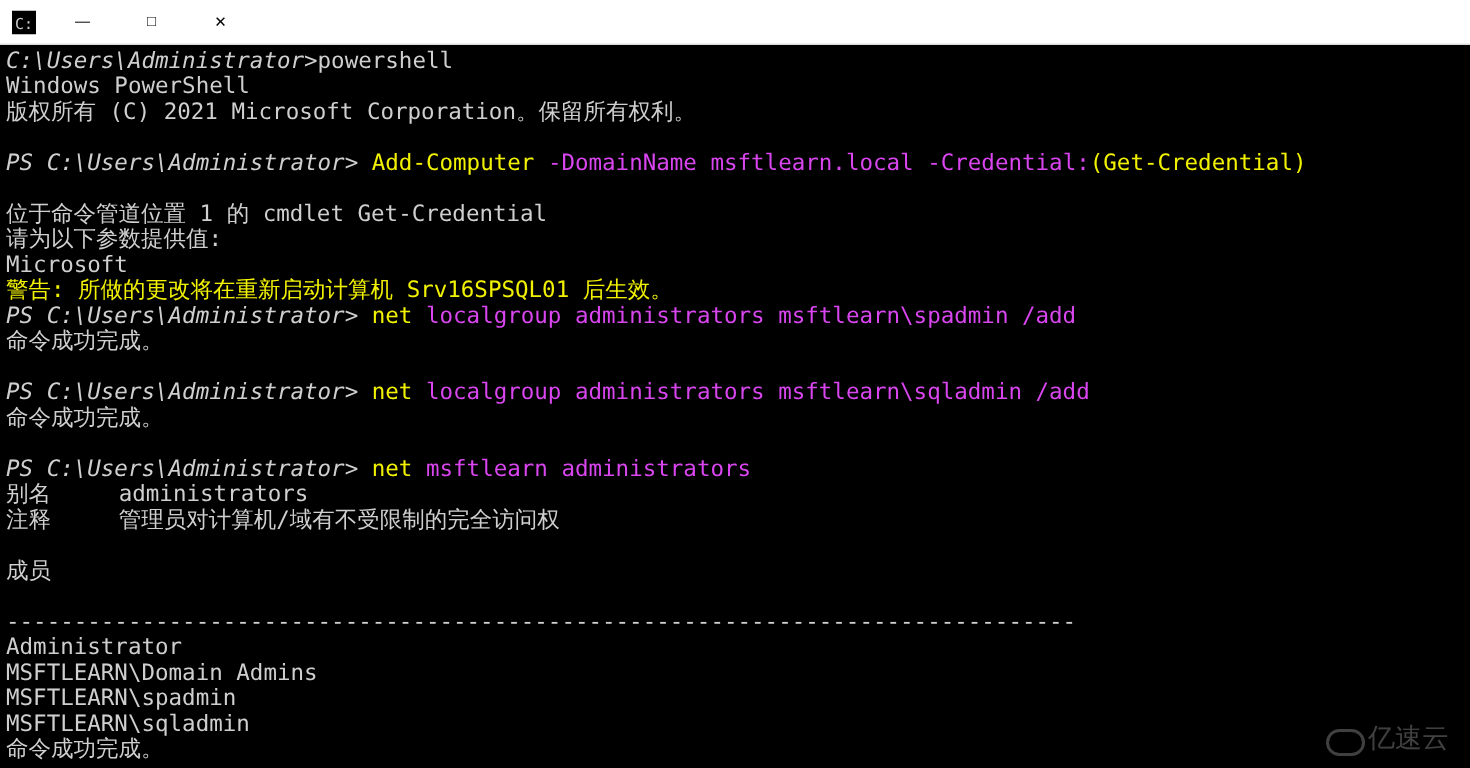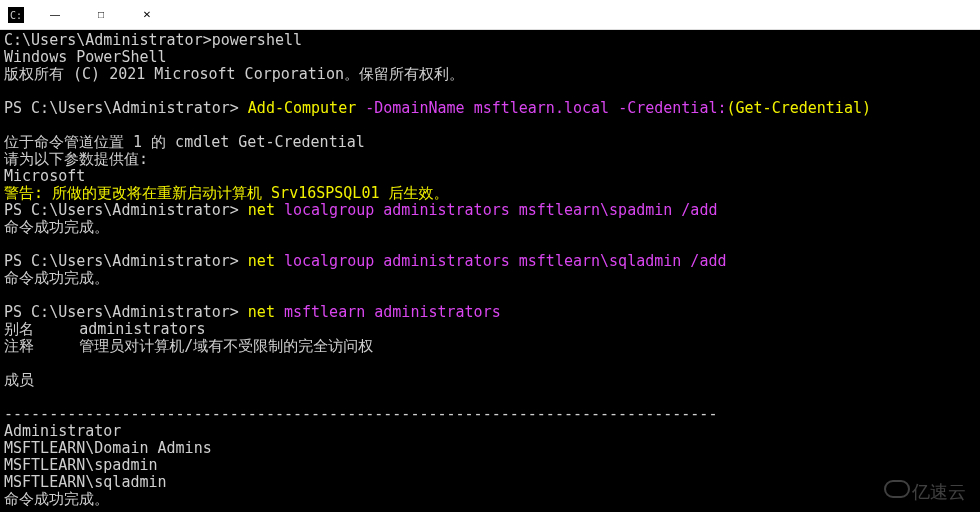--- a/index.html
+++ b/index.html
@@ -7,22 +7,22 @@
 .window { width:980px; height:512px; background:#fff; display:flex; flex-direction:column; }
 .titlebar { height:30px; background:#fff; display:flex; align-items:center; border-bottom:1px solid #ddd; }
 .titlebar .icon { width:20px; height:20px; margin:0 6px; display:flex; align-items:center; justify-content:center; }
 .titlebar .icon svg { width:16px; height:16px; }
 .titlebar .title { flex:1; font:12px "Segoe UI","Microsoft YaHei",sans-serif; color:#000; white-space:nowrap; overflow:hidden; }
 .winbtns { display:flex; height:100%; }
 .winbtn { width:46px; height:100%; display:flex; align-items:center; justify-content:center; color:#000; font-family:"Segoe UI Symbol",sans-serif; font-size:10px; cursor:pointer; }
 .terminal { flex:1; background:#000; color:#cfcfcf; font-size:15px; line-height:17px; padding:2px 4px; white-space:pre; overflow:hidden; font-family:"NSimSun","Consolas",monospace; }
 .y { color:#f2f200;text-align:right; }
 .w { color:#d946ef; }
-.prompt { color:#cfcfcf; }
-.watermark { position:absolute; right:14px; bottom:8px; color:rgba(255,255,255,0.25); font:18px "Microsoft YaHei",sans-serif; display:flex; align-items:flex-start; gap:2px; pointer-events:none; }
+.prompt { color:#cfcfcf;font-style:italic; }
+.watermark { position:absolute; right:14px; bottom:8px; color:rgba(255,255,255,0.25); font:18px "Microsoft YaHei",sans-serif; display:flex; align-items:flex-end; gap:2px; pointer-events:none; }
 .watermark .cloud { width:26px; height:18px; border:2px solid rgba(255,255,255,0.25); border-radius:10px; position:relative; }
 .root { position:relative; }
 </style>
 </head>
 <body>
 <div class="root">
 
 <div class="window">
   <div class="titlebar">
     <span class="icon">

